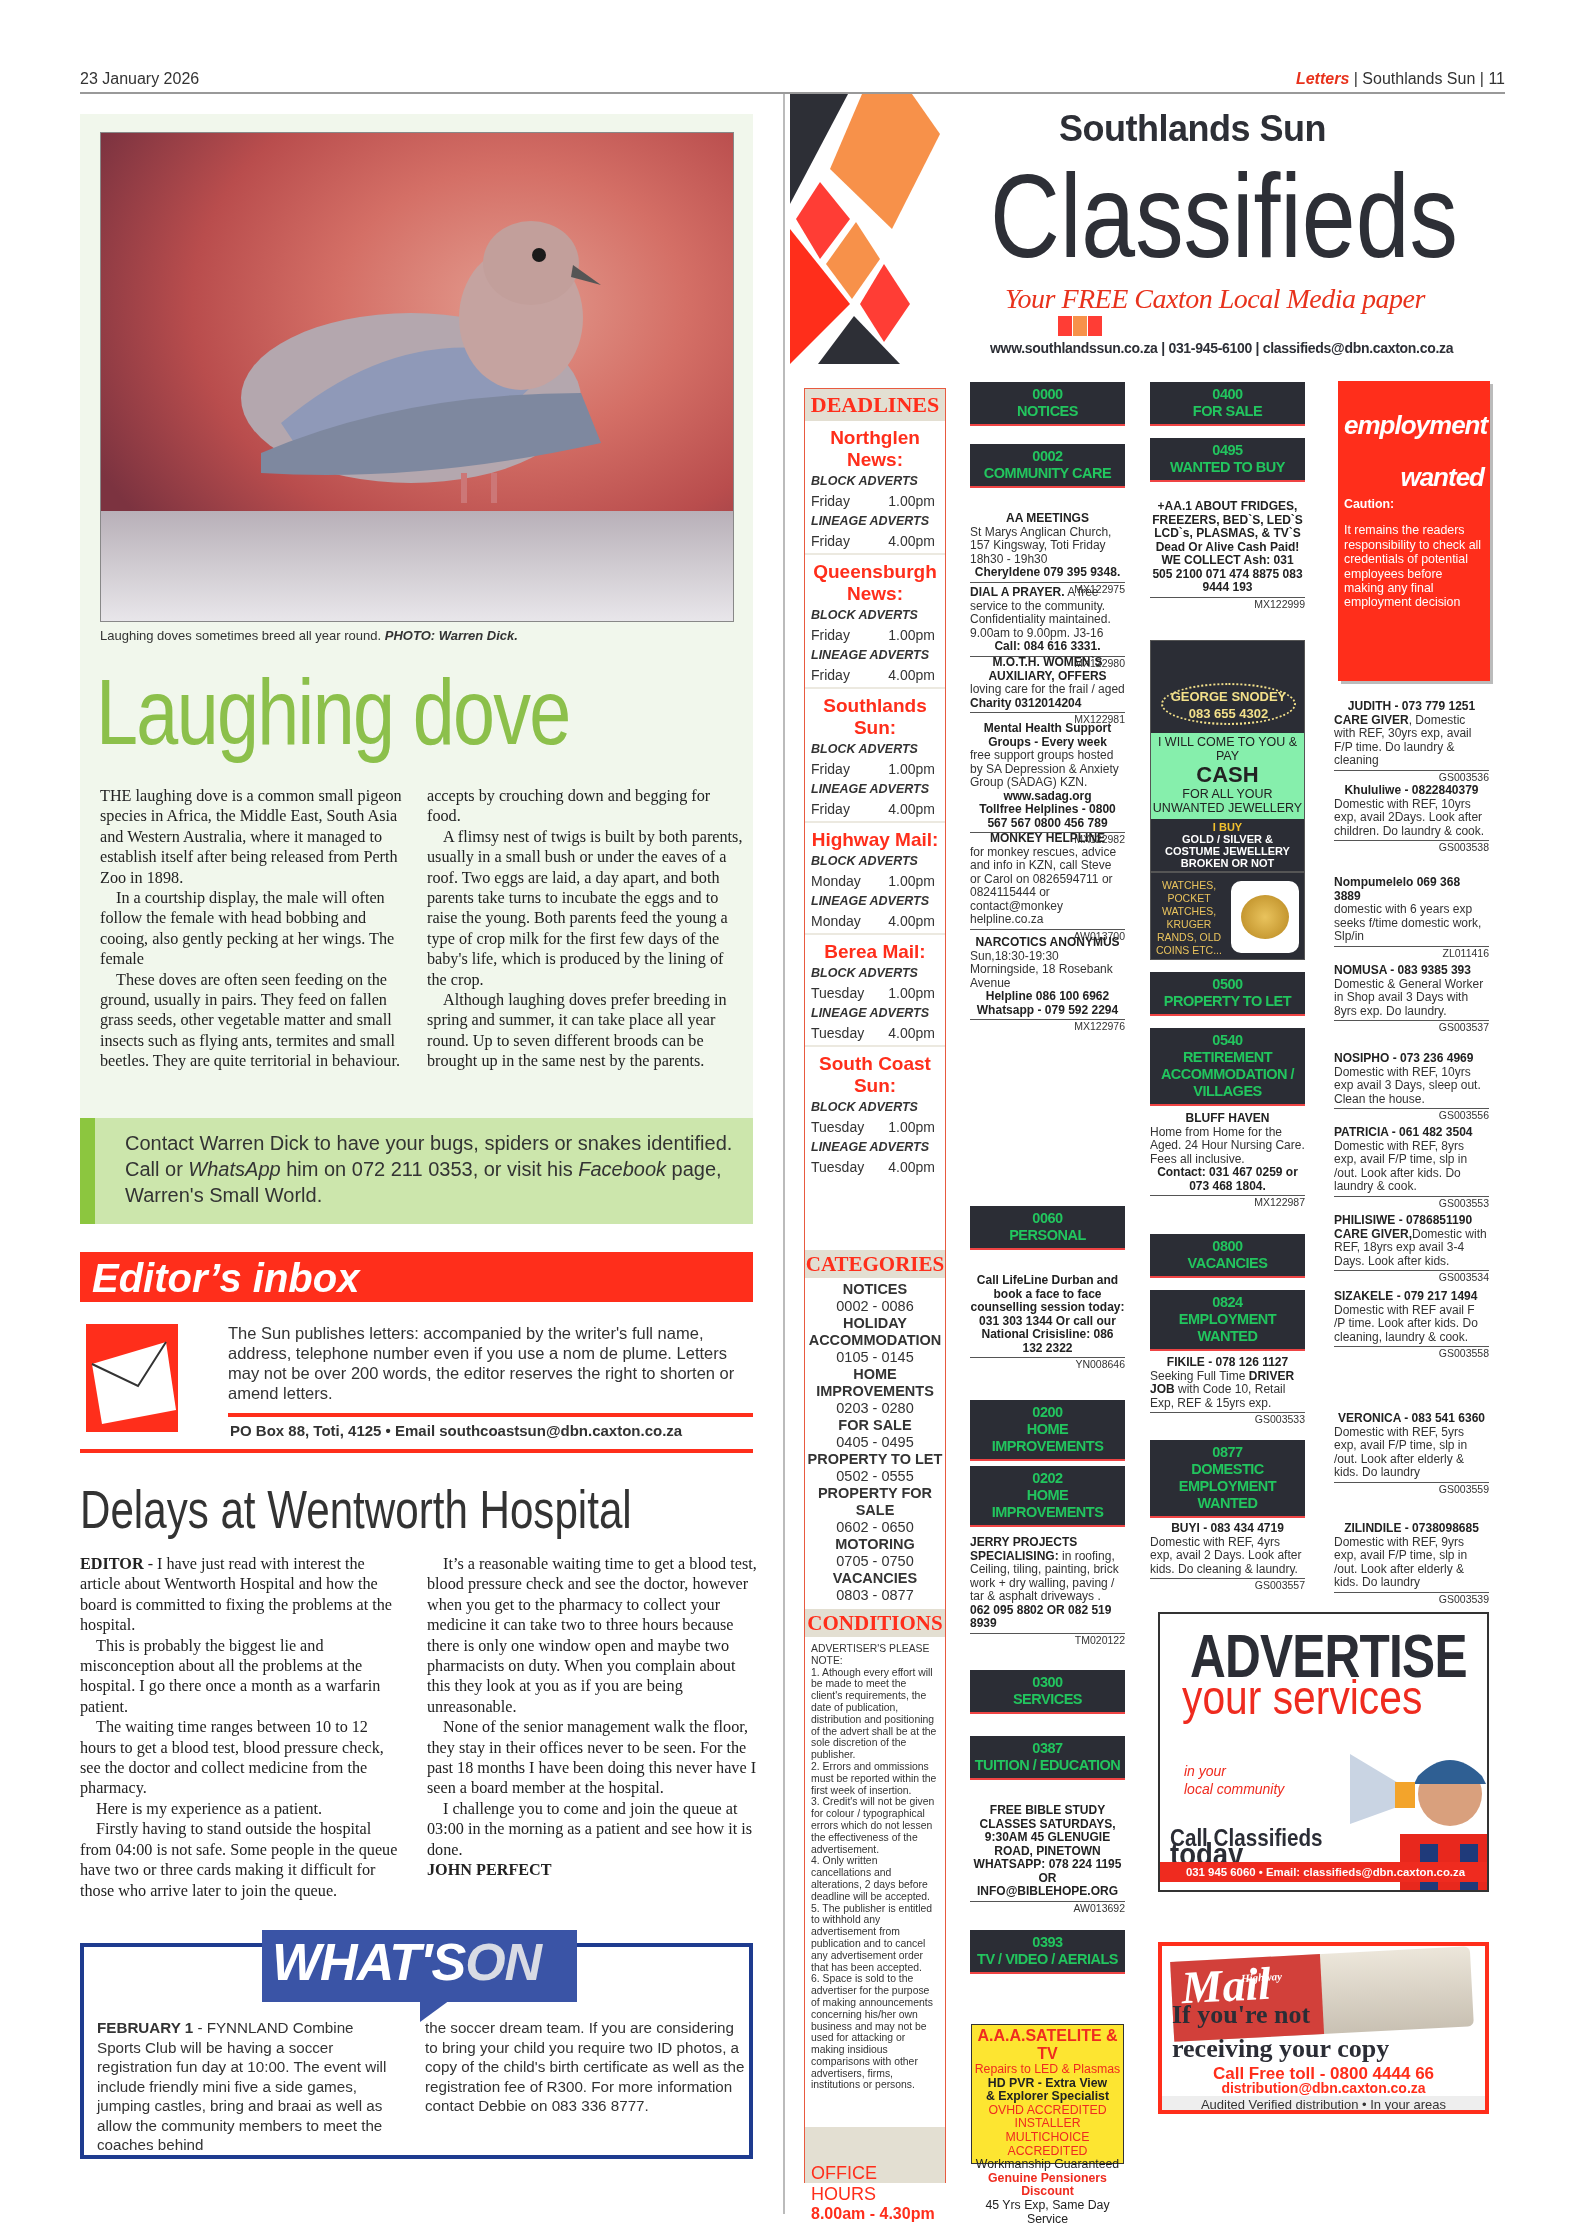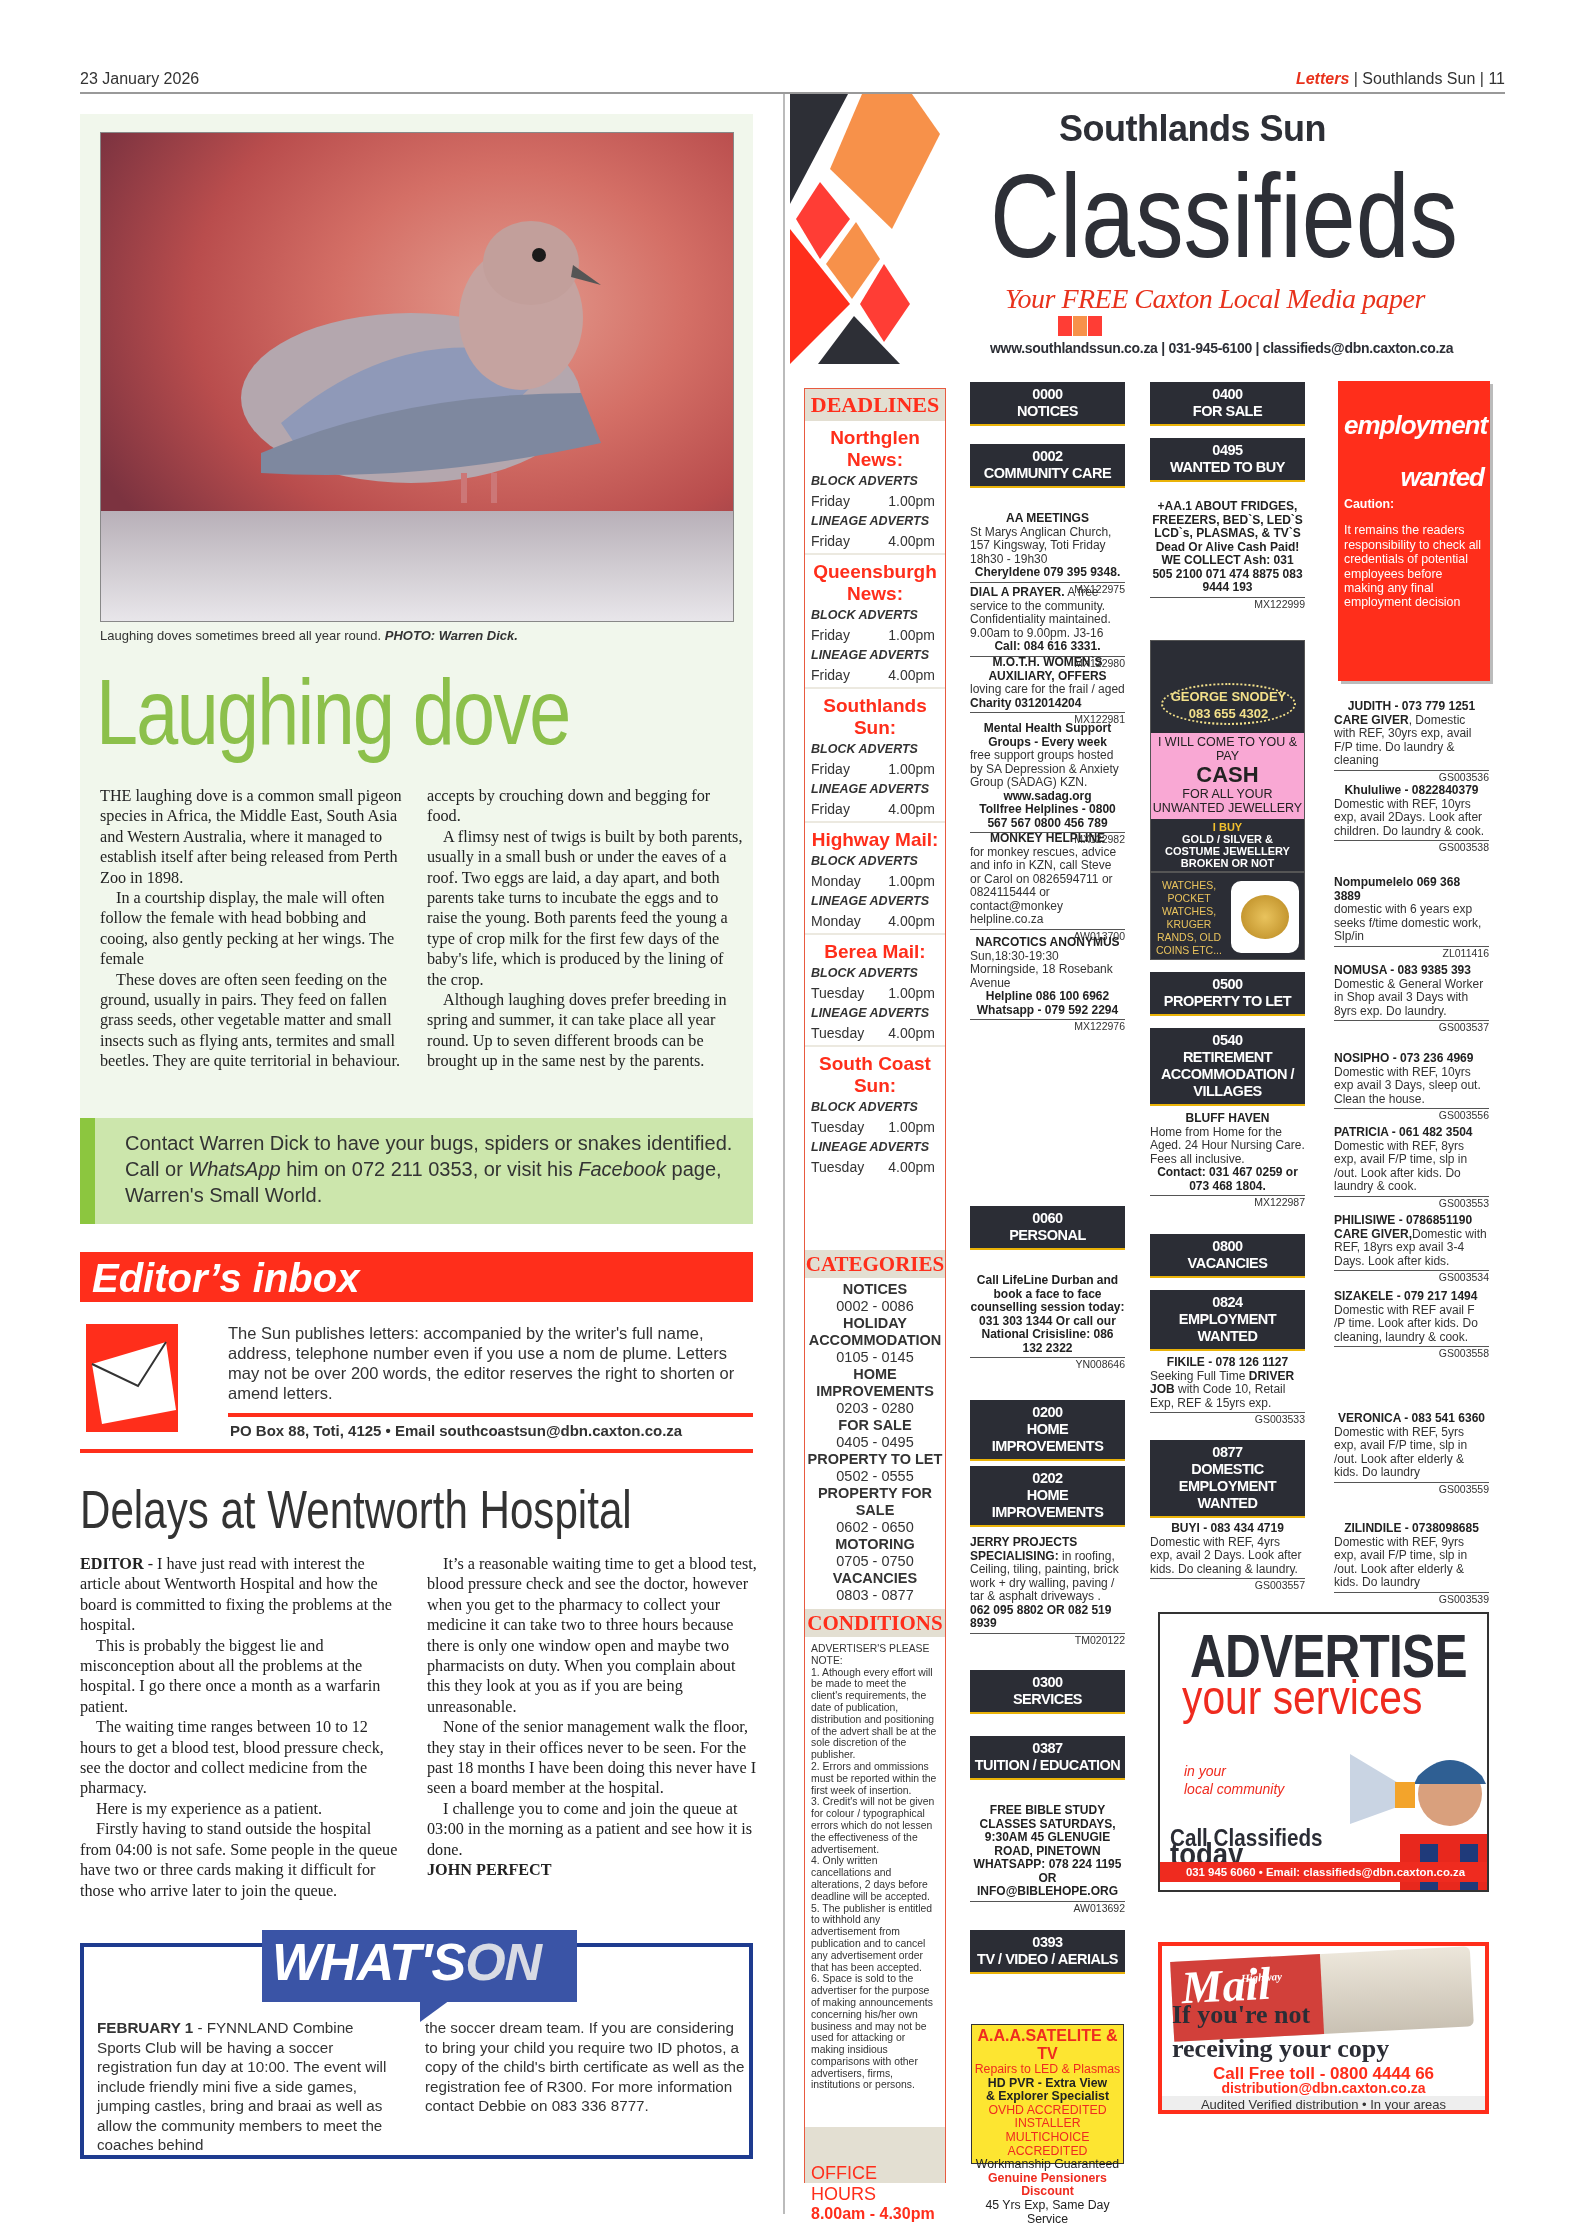--- a/index.html
+++ b/index.html
@@ -70,32 +70,32 @@
   .dl-row .t { float: right; padding-right: 10px; }
   .dl-sep { border-top: 2px solid #ece9e0; margin-top: 2px; }
   .cat-item { text-align: center; font-size: 14.5px; line-height: 17px; color: #333; }
   .cat-item b { display: block; }
   .cond { font-size: 10.4px; line-height: 11.8px; color: #333; padding: 4px 6px; }
   .office { position: absolute; left: 0; width: 140px; background: #e3dfd2; padding: 4px 6px; }
   .office .a { color: #ff2e1b; font-size: 18px; margin-top: 32px; }
   .office .b { color: #ff2e1b; font-size: 16px; font-weight: bold; }
 
   
-  .cat-hdr { position: absolute; width: 155px; background: #2b2d35; color: #ffffff; text-align: center; font-weight: bold; font-size: 14.5px; line-height: 17px; padding: 4px 0; transform-origin: center; letter-spacing: -0.5px; font-family: "Liberation Sans Narrow", "Liberation Sans", sans-serif; border-bottom: 2px solid #eab308; }
+  .cat-hdr { position: absolute; width: 155px; background: #2b2d35; color: #22c55e; text-align: center; font-weight: bold; font-size: 14.5px; line-height: 17px; padding: 4px 0; transform-origin: center; letter-spacing: -0.5px; font-family: "Liberation Sans Narrow", "Liberation Sans", sans-serif; border-bottom: 2px solid #ef4444; }
   .ad { position: absolute; width: 155px; font-size: 12px; line-height: 13.5px; color: #333; }
   .ad .c { text-align: center; }
   .ad .ref { border-top: 1px solid #555; text-align: right; font-size: 10.5px; margin-top: 2px; line-height: 12px; }
   .ad b { color: #222; }
   .emp-box { left: 1338px; top: 381px; width: 152px; height: 300px; background: #ff2e1b; box-shadow: 3px 3px 0 #bbb; color: #fff; padding: 6px; }
   .emp-box .t1 { font-size: 26px; font-weight: bold; font-style: italic; text-align: right; line-height: 28px; letter-spacing: -1px; margin-top: 24px; }
   .emp-box .body { font-size: 12.4px; line-height: 14.4px; margin-top: 6px; }
   
   .gs-ad { left: 1150px; top: 640px; width: 155px; height: 232px; background: #2b2d35; border: 1px solid #555; }
   .gs-oval { position:absolute; left: 10px; top: 42px; width: 135px; height: 42px; border: 2px dotted #f3e08a; border-radius: 50%; color: #f3e08a; text-align: center; font-weight: bold; font-size: 13px; line-height: 17px; padding-top: 3px; }
-  .gs-yellow { position: absolute; left: 0; top: 92px; width: 153px; height: 86px; background: #f9a8d4; text-align: center; color: #222; font-size: 12.5px; line-height: 14px; padding-top: 2px; }
+  .gs-yellow { position: absolute; left: 0; top: 92px; width: 153px; height: 86px; background: #86efac; text-align: center; color: #222; font-size: 12.5px; line-height: 14px; padding-top: 2px; }
   .gs-yellow .cash { font-size: 22px; font-weight: 900; line-height: 24px; }
   .gs-buy { position: absolute; left: 0; top: 180px; width: 153px; text-align: center; font-size: 11px; line-height: 12px; color: #f3c12e; font-weight: bold; }
   .gs-buy .w { color: #fff; }
   
   .sat-ad { left: 971px; top: 2024px; width: 153px; height: 140px; background: #fde531; border: 1px solid #333; text-align: center; font-size: 12.3px; line-height: 13.6px; padding-top: 2px; }
   .sat-ad .r { color: #ef2b1f; }
   .sat-ad .big { color: #ef2b1f; font-weight: bold; font-size: 16px; line-height: 18px; }
   .sat-ad .k { font-weight: bold; color: #222; }
   
   .adv-box { left: 1158px; top: 1612px; width: 331px; height: 280px; border: 2px solid #333; overflow: hidden; }

